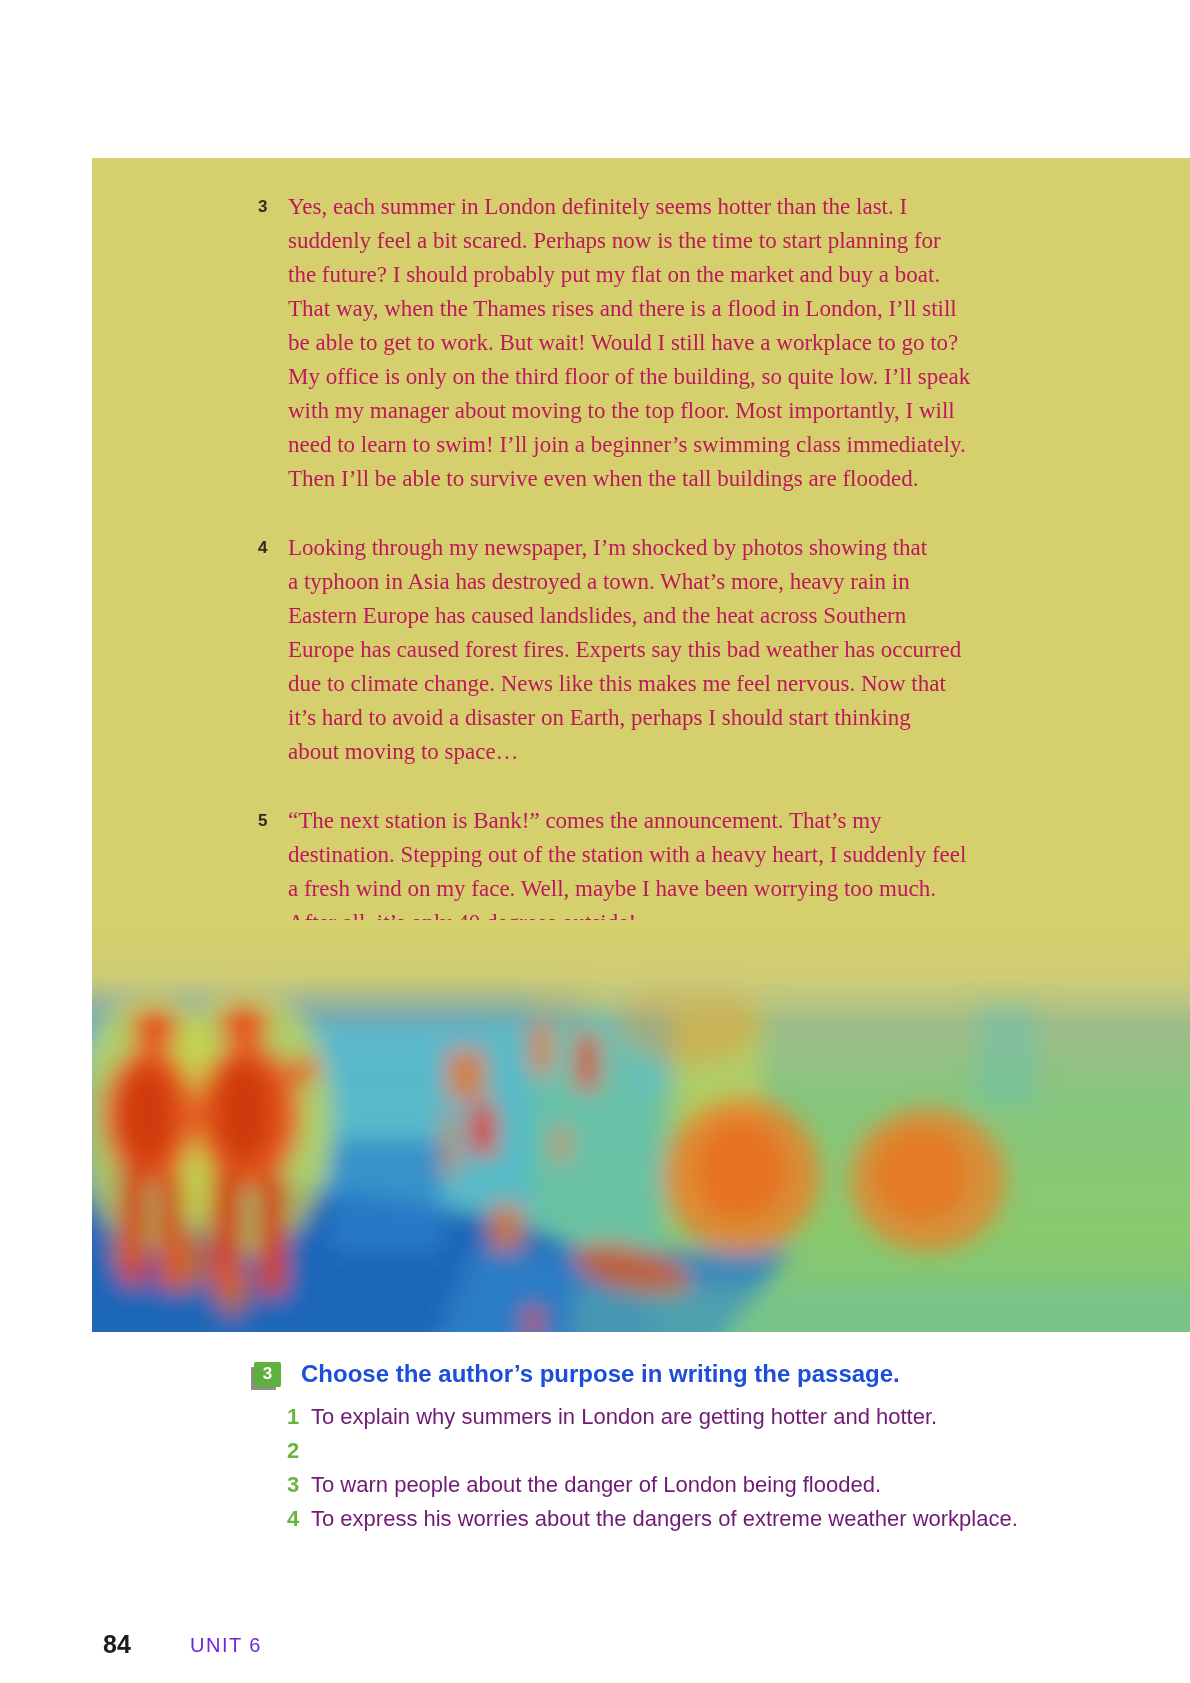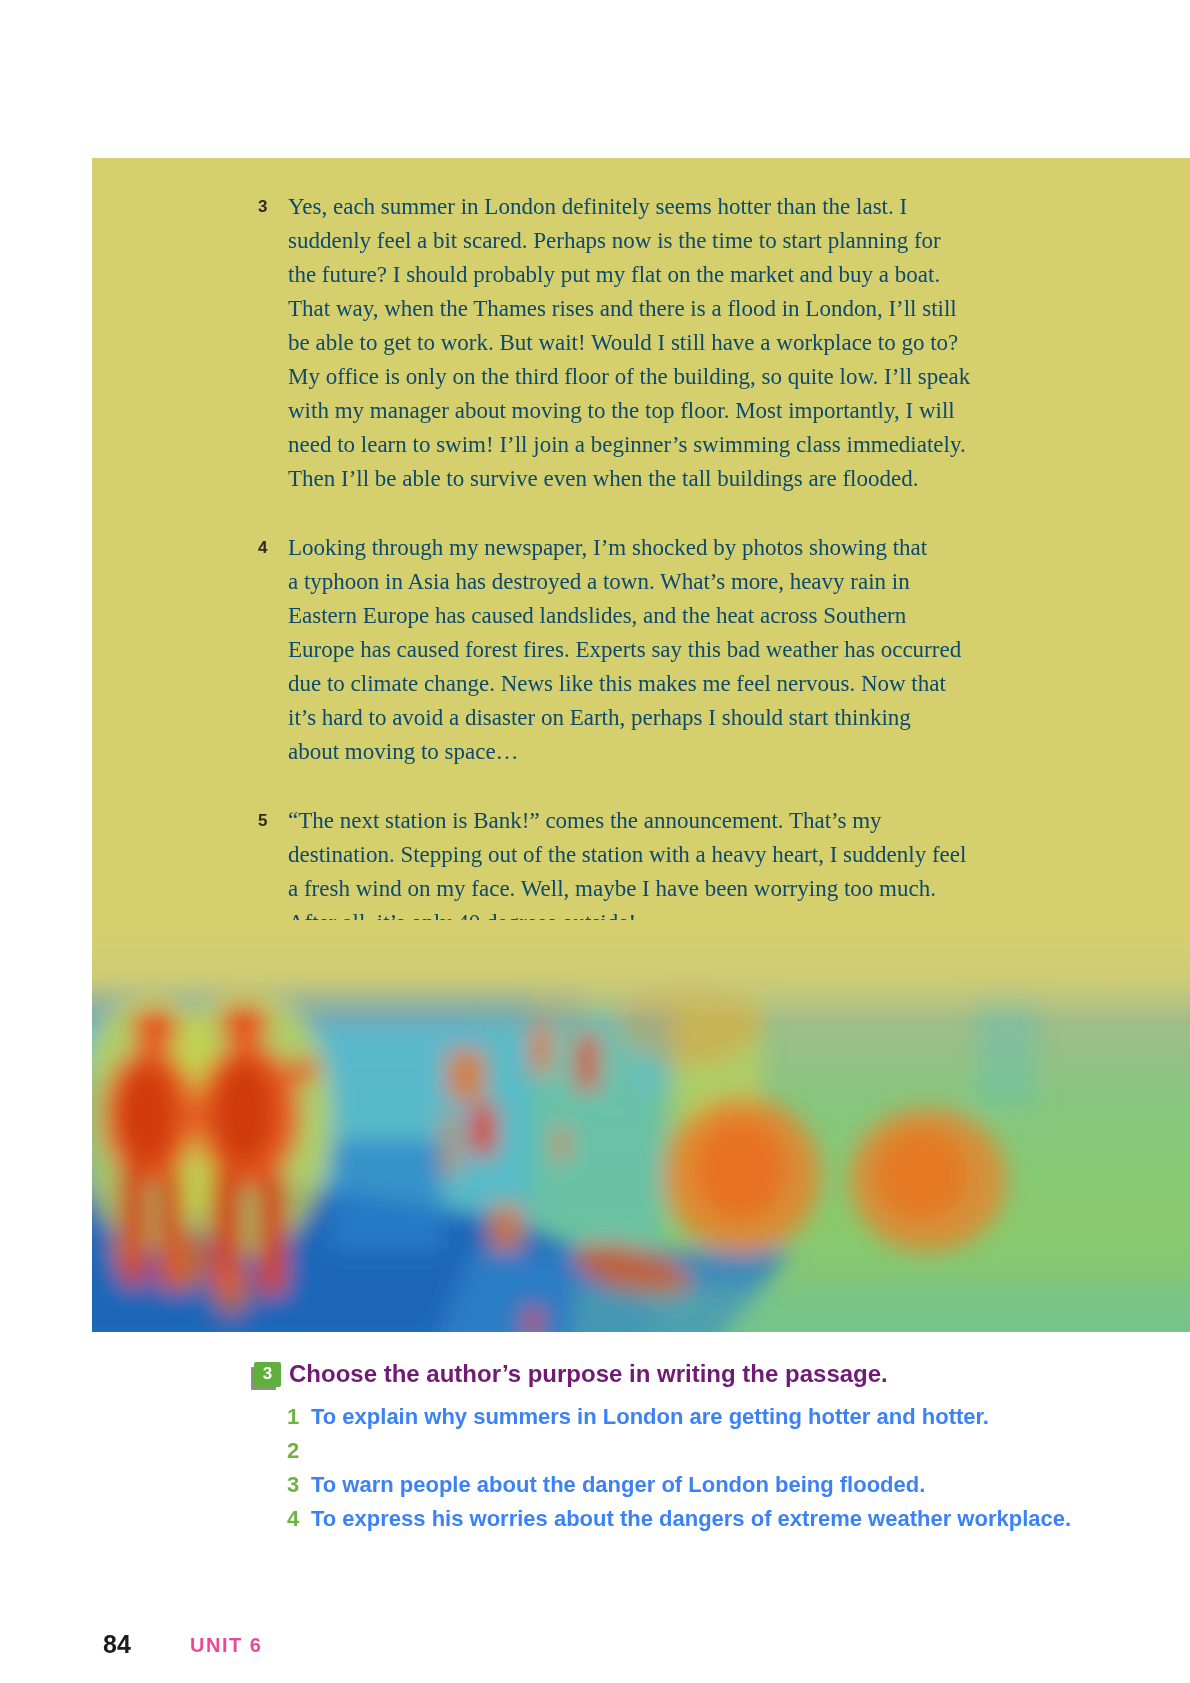--- a/index.html
+++ b/index.html
@@ -12,46 +12,46 @@
     background:#d6cf6d;
   }
   .passage { position:absolute; left:166px; top:32px; }
   .para { display:flex; margin-bottom:35px; }
   .para-num {
     flex:0 0 30px; width:30px; font-weight:bold; font-size:17px;
     color:#2d2c1c; padding-top:7px;
   }
   .para-text {
     font-family:"Liberation Serif", serif; font-size:23px; line-height:34px;
-    color:#0c4a6e; white-space:pre-line; width:880px;
+    color:#be185d; white-space:pre-line; width:880px;
   }
   .thermal {
     position:absolute; left:0; bottom:0; width:1098px; height:412px; overflow:hidden;
   }
   .thermal svg { display:block; }
 
   .exercise { position:absolute; left:254px; top:1360px; width:900px; }
   .ex-head { display:flex; align-items:center; }
   .badge {
     width:27px; height:25px; background:#5fb03c; color:#ffffff;
     font-weight:bold; font-size:17px; display:flex; align-items:center;
     justify-content:center; border-radius:2px;
     box-shadow:-4px 4px 0 -1px #8f8f88;
   }
-  .question { margin-left:8px; font-size:24px; font-weight:bold; color:#701a75; }
+  .question { margin-left:20px; font-size:24px; font-weight:bold; color:#1d4ed8; }
   .options { margin:12px 0 0 33px; }
   .option { display:flex; line-height:34px; font-size:22px; }
   .onum { color:#6db33f; font-weight:bold; flex:0 0 24px; width:24px; }
-  .otext { color:#3b82f6;font-weight:bold; }
+  .otext { color:#701a75; }
 
   .footer { position:absolute; left:0; top:1586px; width:100%; height:40px;margin-top:44px; }
   .page-num { position:absolute; left:103px; top:0; font-size:25px; font-weight:bold; color:#1c1c1c; }
   .unit {
-    position:absolute; left:190px; top:4px; font-size:20px; font-weight:bold;
-    color:#ec4899; letter-spacing:1.5px;
+    position:absolute; left:190px; top:4px; font-size:20px; font-weight:normal;
+    color:#6d28d9; letter-spacing:1.5px;
   }
 </style>
 </head>
 <body>
 
 <div class="page">
 
   <div class="panel">
     <div class="passage">
 

